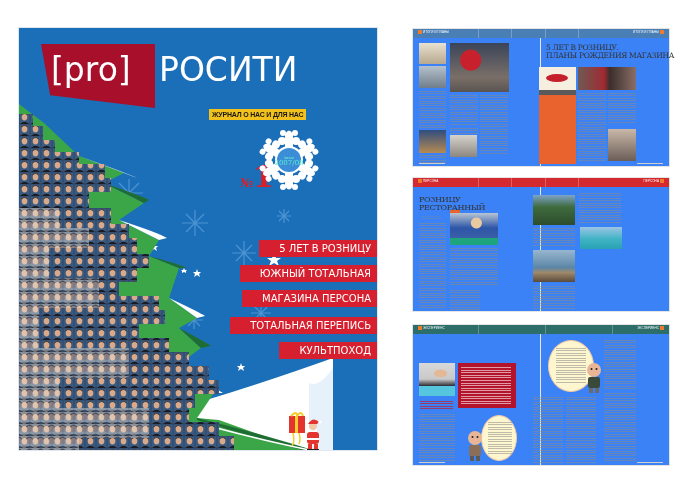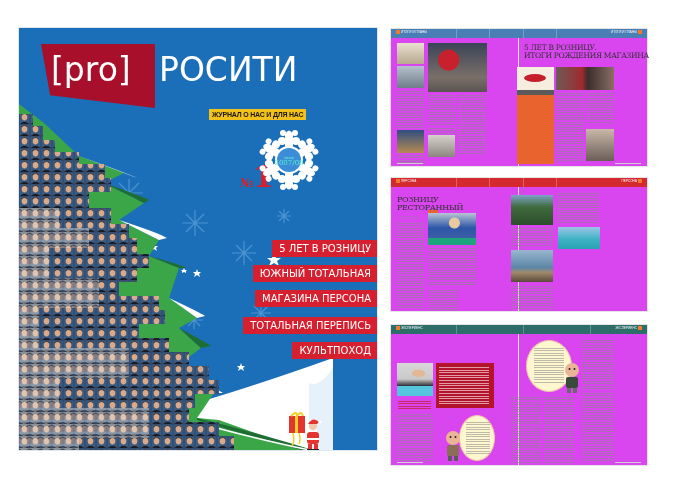--- a/index.html
+++ b/index.html
@@ -15,26 +15,26 @@
   .issue-no .sym { font-size: 12px; }
   .issue-no .num { font-size: 30px; }
   .flake-big { position: absolute; left: 236px; top: 98px; width: 68px; height: 68px; }
   .flake-txt { position: absolute; left: 236px; top: 128px; width: 68px; text-align: center; color: #5eead4; font-family: "DejaVu Serif", serif; line-height: 1.1; }
   .flake-txt .s1 { font-size: 4px; display: block; }
   .flake-txt .s2 { font-size: 7px; display: block; }
 
   .tree { position: absolute; left: 0; top: 0; width: 314px; height: 424px; }
   .faces { position: absolute; left: 0; top: 0; width: 314px; height: 424px; }
 
-  .headline { position: absolute; right: 0; height: 17px; background: #d7202f; color: #fff; font-family: "DejaVu Sans", sans-serif; font-size: 10px; line-height: 17px; padding: 0 6px 0 7px; white-space: nowrap; font-weight: 500; }
+  .headline { position: absolute; right: 0; height: 17px; background: #d7202f; color: #fff; font-family: "DejaVu Sans", sans-serif; font-size: 10px; line-height: 17px; padding: 0 6px 0 20px; white-space: nowrap; font-weight: 500; }
   .snow-ground { position: absolute; left: 0; top: 0; width: 314px; height: 424px; }
   .santa { position: absolute; left: 268px; top: 384px; width: 38px; height: 40px; }
 
   
-  .spread { position: absolute; left: 391px; width: 256px; background: #d946ef; box-shadow: 0 0 0 1px #e4e4e4; }
+  .spread { position: absolute; left: 413px; width: 256px; background: #3b82f6; box-shadow: 0 0 0 1px #e4e4e4; }
   .spread .bar { position: absolute; left: 0; top: 0; width: 256px; height: 9px; }
   .spread .bar .cell { position: absolute; top: 0; height: 9px; border-right: 1px solid rgba(255,255,255,0.25); }
   .bar-label { position: absolute; top: 1px; font-size: 3px; color: #fff; font-family: "Liberation Sans", sans-serif; white-space: nowrap; letter-spacing: 0.1px; }
   .bar-label .sq { display: inline-block; width: 4px; height: 4px; background: #f07b2b; vertical-align: -1px; margin-right: 1px; }
   .gutter { position: absolute; left: 127px; top: 9px; width: 1px; height: calc(100% - 9px); background: #e9e9e9; }
   .txt { position: absolute; background-image: repeating-linear-gradient(to bottom, #8a8a8a 0 1px, transparent 1px 2.4px); opacity: 0.55; }
   .pic { position: absolute; }
   .title-serif { position: absolute; font-family: "DejaVu Serif", serif; color: #333; line-height: 1.05; white-space: nowrap; letter-spacing: -0.3px; }
   .pageno { position: absolute; bottom: 2px; height: 1px; background: #cfcfcf; }
   .speech { position: absolute; background: #fdf6cf; border: 1px solid #f0c9a6; border-radius: 50%; }
@@ -194,21 +194,21 @@
   <div class="txt" style="left:6px;top:62px;width:27px;height:38px;"></div>
   <div class="txt" style="left:37px;top:66px;width:28px;height:30px;"></div>
   <div class="txt" style="left:67px;top:66px;width:28px;height:60px;"></div>
   <div class="txt" style="left:37px;top:99px;width:28px;height:6px;"></div>
   <div class="pic" style="left:6px;top:101px;width:27px;height:23px;background:linear-gradient(180deg,#2f4d80,#b78a50);"></div>
   <div class="pic" style="left:37px;top:106px;width:27px;height:22px;background:linear-gradient(180deg,#d6d2cc,#8b8680);"></div>
   <div class="txt" style="left:6px;top:126px;width:27px;height:9px;"></div>
 
   <div class="title-serif" style="left:133px;top:15px;font-size:7.5px;">
     <div>5 ЛЕТ В РОЗНИЦУ.</div>
-    <div>ИТОГИ РОЖДЕНИЯ МАГАЗИНА</div>
+    <div>ПЛАНЫ РОЖДЕНИЯ МАГАЗИНА</div>
   </div>
   <div class="pic" style="left:126px;top:38px;width:37px;height:23px;background:#f6eedf;">
     <div style="position:absolute;left:7px;top:7px;width:22px;height:8px;border-radius:50%;background:#c41f2b;"></div>
   </div>
   <div class="pic" style="left:126px;top:61px;width:37px;height:5px;background:#5a5a5a;"></div>
   <div class="pic" style="left:126px;top:66px;width:37px;height:69px;background:#e8632e;"></div>
   <div class="pic" style="left:165px;top:38px;width:58px;height:23px;background:linear-gradient(90deg,#6e5a55,#a02a30 45%,#3a2e2c 55%,#8a6e66);"></div>
   <div class="txt" style="left:165px;top:64px;width:28px;height:70px;"></div>
   <div class="txt" style="left:195px;top:64px;width:28px;height:30px;"></div>
   <div class="pic" style="left:195px;top:100px;width:28px;height:32px;background:linear-gradient(180deg,#c9b8a8,#6b5e58);"></div>

